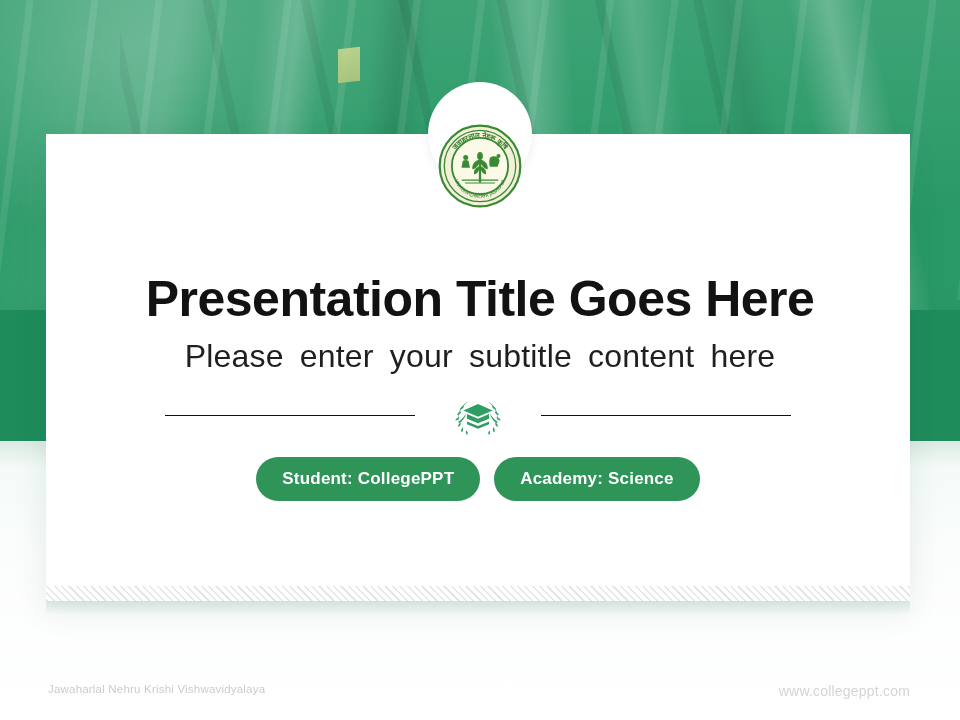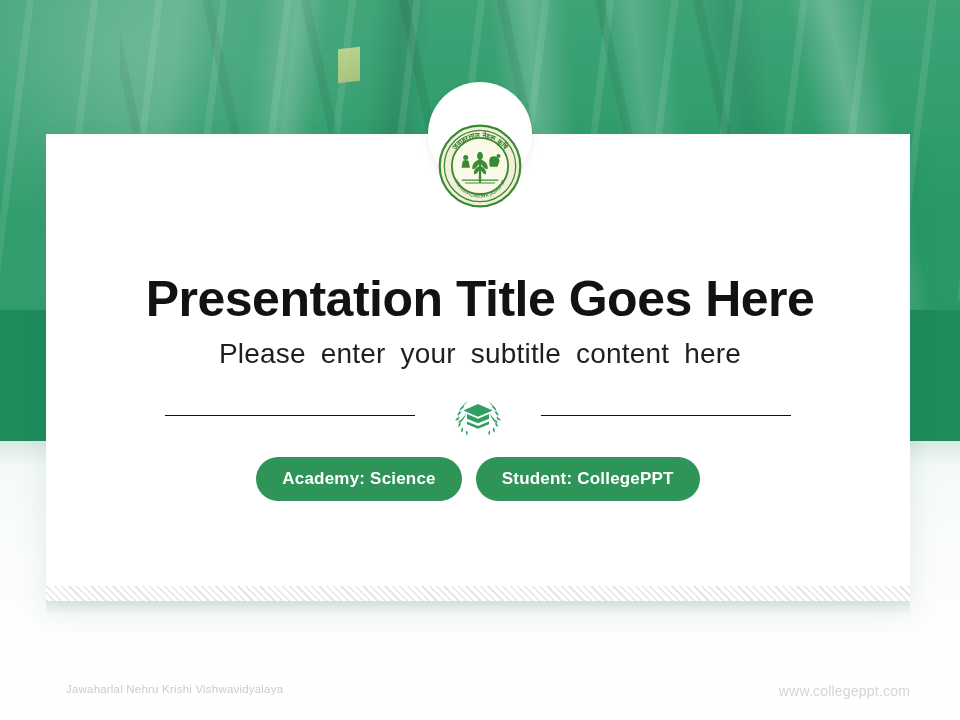--- a/index.html
+++ b/index.html
@@ -117,21 +117,21 @@
     text-align:center;
     font-family:"Liberation Sans Narrow","Liberation Sans","DejaVu Sans",sans-serif;
     font-size:50px;font-weight:700;color:#121212;
     letter-spacing:-0.5px;
     line-height:1.08;
     white-space:nowrap;
   }
   .subtitle{
     position:absolute;left:0;right:0;top:338px;
     text-align:center;
-    font-size:28px;font-weight:400;color:#1f1f1f;
+    font-size:32px;font-weight:400;color:#1f1f1f;
     word-spacing:7px;
     letter-spacing:.2px;
     white-space:nowrap;
   }
 
   
   .divider{
     position:absolute;left:46px;top:393px;width:864px;height:44px;
     display:flex;align-items:center;justify-content:center;gap:0;
   }
@@ -151,21 +151,21 @@
     border-radius:22px;
     padding:0 26px;height:44px;
     display:inline-flex;align-items:center;justify-content:center;
     font-family:"Liberation Sans","DejaVu Sans",sans-serif;
     font-size:17px;font-weight:700;letter-spacing:.2px;
     white-space:nowrap;cursor:pointer;
   }
 
   
   .footer-left{
-    position:absolute;left:66px;top:683px;
+    position:absolute;left:48px;top:683px;
     font-size:11.5px;color:#c9cdcb;letter-spacing:.2px;white-space:nowrap;
   }
   .footer-right{
     position:absolute;right:50px;top:683px;
     font-size:14px;color:#d2d6d4;letter-spacing:.2px;white-space:nowrap;
   }
 </style>
 </head>
 <body>
 
@@ -252,22 +252,22 @@
           <path d="M30 12 L 46 19 L 30 26 L 14 19 Z"></path>
           <path d="M18 23 L 30 28 L 42 23 L 42 28 L 30 33 L 18 28 Z"></path>
           <path d="M18 31 L 30 36 L 42 31 L 42 34 L 30 39 L 18 34 Z"></path>
         </g>
       </svg>
     </div>
     <div class="rule right"></div>
   </div>
 
   <div class="pills">
+    <button class="pill">Student: CollegePPT</button>
     <button class="pill">Academy: Science</button>
-    <button class="pill">Student: CollegePPT</button>
   </div>
 
   <div class="hatch"></div>
   <div class="hatch-shadow"></div>
 
   <div class="footer-left">Jawaharlal Nehru Krishi Vishwavidyalaya</div>
   <div class="footer-right">www.collegeppt.com</div>
 
 </div>
 

